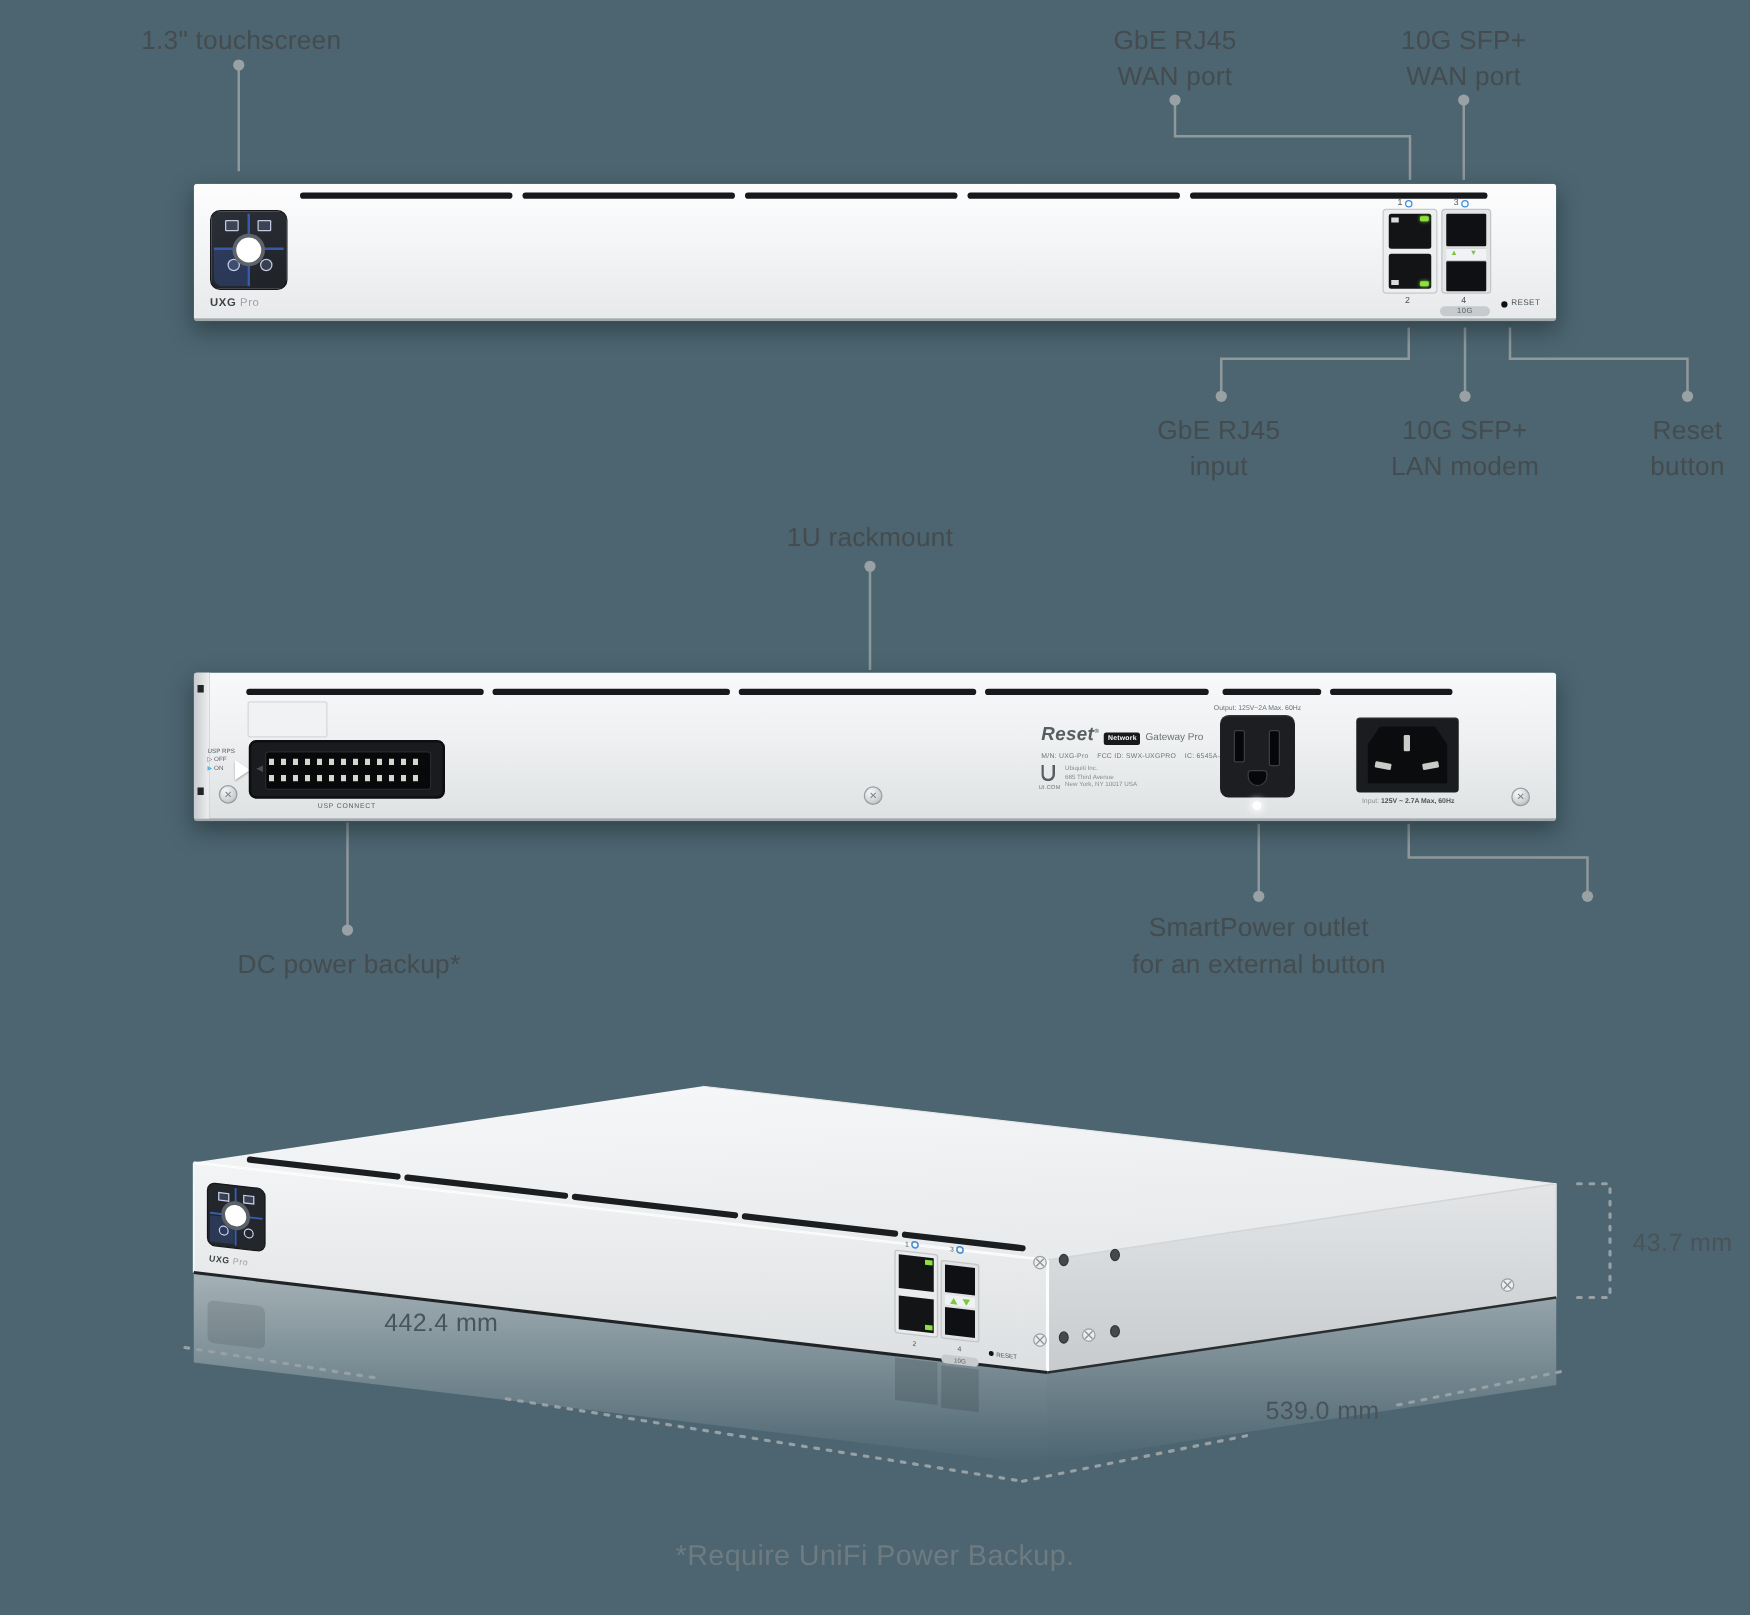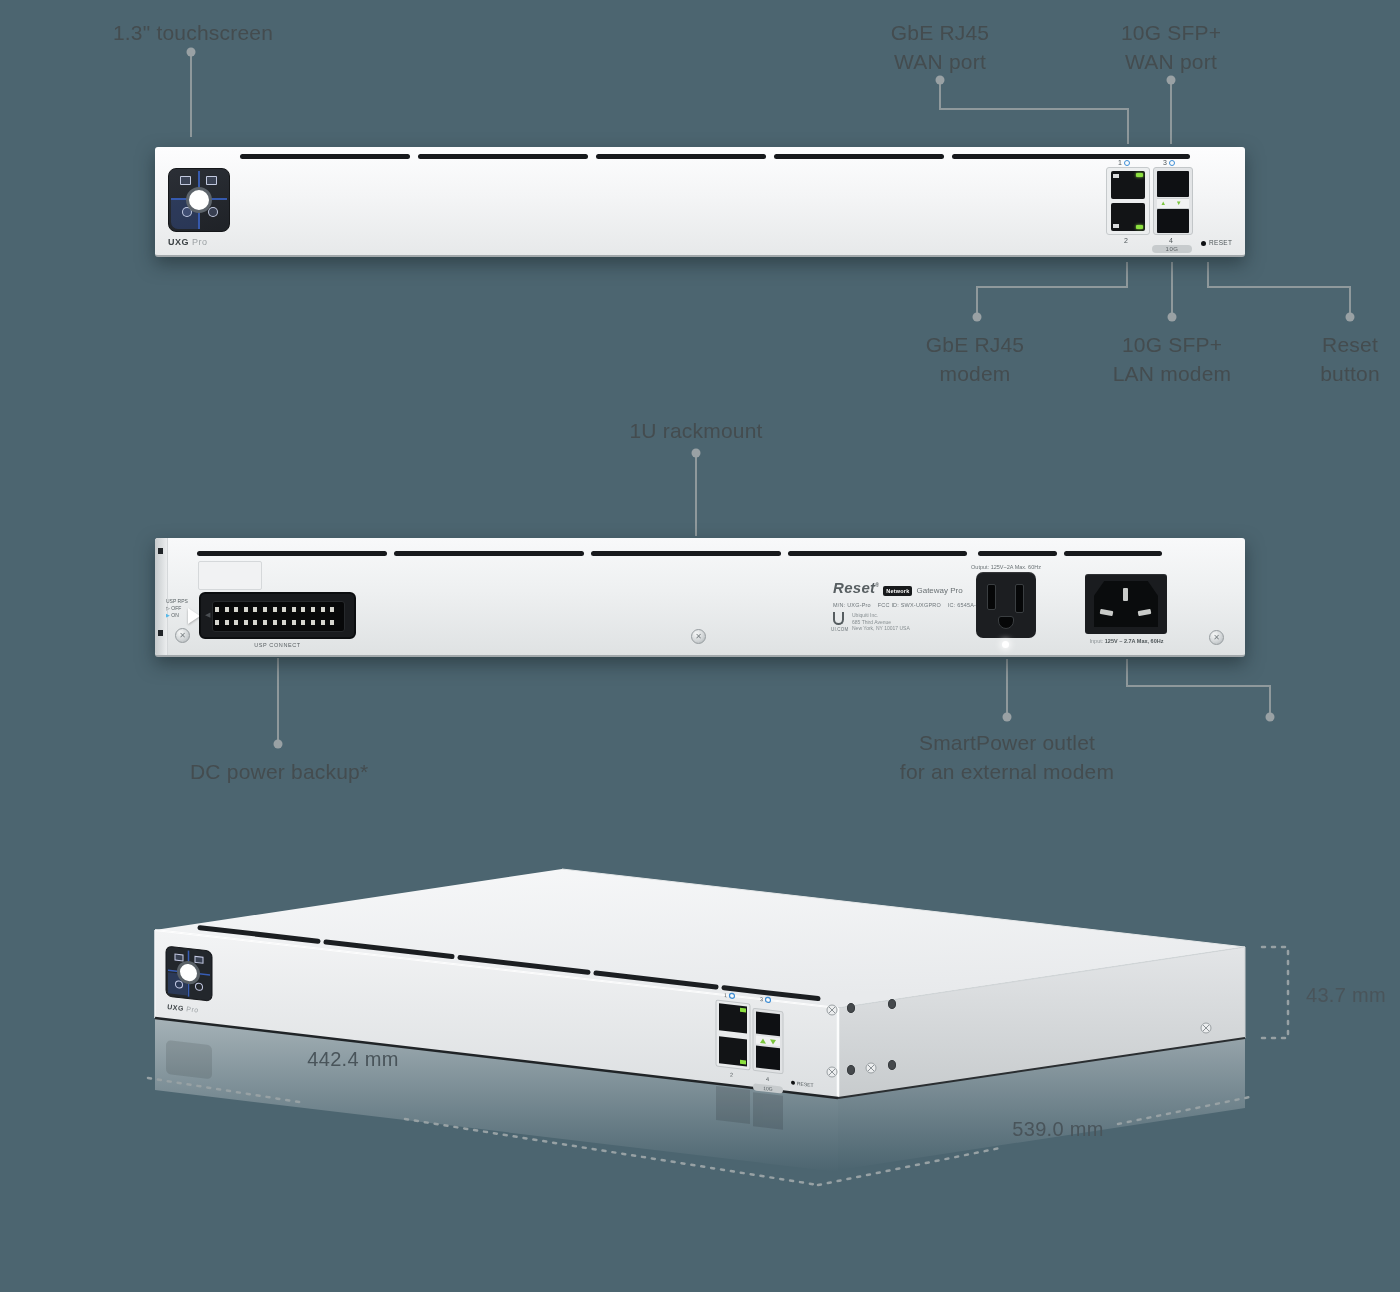--- a/index.html
+++ b/index.html
@@ -113,21 +113,21 @@
   <div class="callout" style="left:865px;top:18px;width:150px;">
     <div>GbE RJ45</div>
       <div>WAN port</div>
     </div>
   <div class="callout" style="left:1096px;top:18px;width:150px;">
     <div>10G SFP+</div>
       <div>WAN port</div>
     </div>
   <div class="callout" style="left:900px;top:330px;width:150px;">
     <div>GbE RJ45</div>
-      <div>modem</div>
+      <div>input</div>
     </div>
   <div class="callout" style="left:1097px;top:330px;width:150px;">
     <div>10G SFP+</div>
       <div>LAN modem</div>
     </div>
   <div class="callout" style="left:1275px;top:330px;width:150px;">
     <div>Reset</div>
       <div>button</div>
     </div>
 
@@ -185,21 +185,21 @@
     <div class="resetdot"></div>
     <div class="resetlbl">RESET</div>
   </div>
 
   <div class="callout" style="left:621px;top:416px;width:150px;">
     <span>1U rackmount</span></div>
   <div class="callout left" style="left:190px;top:757px;width:220px;">
     <span>DC power backup*</span></div>
   <div class="callout" style="left:897px;top:728px;width:220px;">
     <div>SmartPower outlet</div>
-      <div>for an external modem</div>
+      <div>for an external button</div>
     </div>
 
   <div class="device" style="left:155px;top:538px;width:1090px;height:117px;background:linear-gradient(180deg,#f8f9fa 0%,#eef0f1 45%,#dfe2e3 100%);">
     <div class="lstrip">
       <div class="lhole" style="top:10px;"></div>
       <div class="lhole" style="top:92px;"></div>
     </div>
     <div>
       <div class="vent" style="left:42px;top:13px;width:190px;"></div>
       <div class="vent" style="left:239px;top:13px;width:190px;"></div>
@@ -379,14 +379,15 @@
       <path d="M405,259 L818,325"></path>
       <path d="M818,325 L1000,288"></path>
       <path d="M1118,264 L1250,237"></path>
     </g>
   </svg>
 
   <div class="dim" style="left:1306px;top:984px;width:100px;text-align:left;">43.7 mm</div>
   <div class="dim" style="left:280px;top:1048px;width:146px;">442.4 mm</div>
   <div class="dim" style="left:985px;top:1118px;width:146px;">539.0 mm</div>
 
+  <div class="footnote" style="top:1231px;">*Require UniFi Power Backup.</div>
 
 </div>
 
 </body></html>

